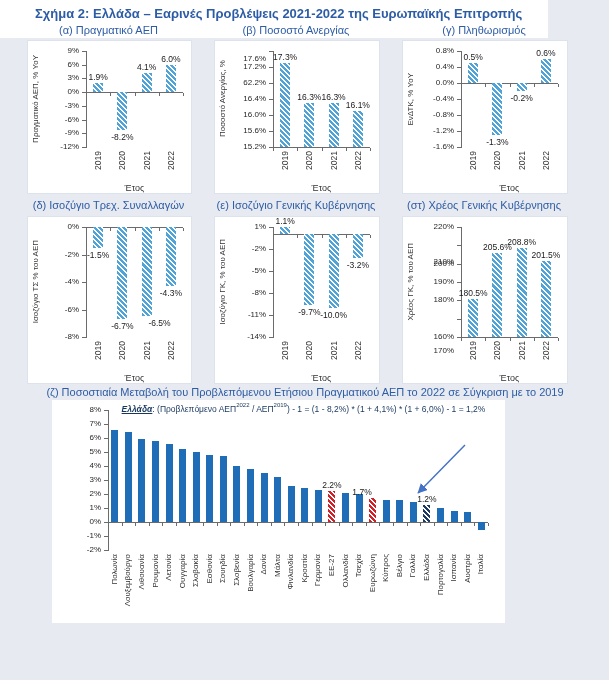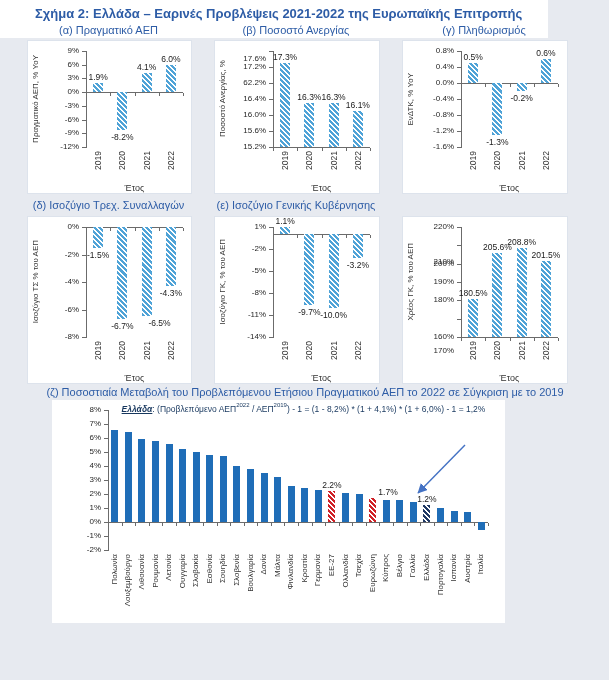--- a/index.html
+++ b/index.html
@@ -154,20 +154,21 @@
       <div class="barlbl" style="left: 118.875px; top: 7px; width: 48px;">0.6%</div>
       <div class="xcat" style="left: 137.875px; top: 110px;">2022</div>
       <div class="ytitle-wrap" style="left: 2px; top: 10px; height: 96px;">
         <span class="ytitle">ΕνΔΤΚ, % YoY</span>
       </div>
       <div class="xtitle" style="left: 58px; top: 142px; width: 97px;">Έτος</div>
     </div>
 
   <div class="sub" style="left:27px;top:199px;width:163px;">(δ) Ισοζύγιο Τρεχ. Συναλλαγών</div>
   <div class="sub" style="left:214px;top:199px;width:164px;">(ε) Ισοζύγιο Γενικής Κυβέρνησης</div>
+  <div class="sub" style="left:402px;top:199px;width:164px;">(στ) Χρέος Γενικής Κυβέρνησης</div>
 
   <div class="panel" id="panel-d" style="left:27px;top:216px;width:163px;height:166px;">
       <div class="axis" style="left: 58px; top: 10px; width: 1px; height: 111px;"></div>
       <div class="axis" style="left: 54px; top: 10px; width: 4px; height: 1px;"></div>
       <div class="ticklbl" style="left: 0px; top: 5px; width: 51px;">0%</div>
       <div class="axis" style="left: 54px; top: 37.5px; width: 4px; height: 1px;"></div>
       <div class="ticklbl" style="left: 0px; top: 32.5px; width: 51px;">-2%</div>
       <div class="axis" style="left: 54px; top: 65px; width: 4px; height: 1px;"></div>
       <div class="ticklbl" style="left: 0px; top: 60px; width: 51px;">-4%</div>
       <div class="axis" style="left: 54px; top: 92.5px; width: 4px; height: 1px;"></div>
@@ -372,21 +373,21 @@
       <div class="bar" style="left: 262.857px; top: 89.8px; width: 7px; height: 32.2px; background: rgb(31, 109, 183);"></div>
       <div class="xcat" style="left: 261.357px; top: 154px;">Γερμανία</div>
       <div class="bar" style="left: 276.429px; top: 91.2px; width: 7px; height: 30.8px; background: repeating-linear-gradient(45deg, rgb(207, 33, 39) 0px, rgb(207, 33, 39) 2.2px, rgb(255, 255, 255) 2.2px, rgb(255, 255, 255) 3.6px);"></div>
       <div class="barlbl" style="left: 255.929px; top: 80.2px; width: 48px;">2.2%</div>
       <div class="xcat" style="left: 274.929px; top: 154px;">ΕΕ-27</div>
       <div class="bar" style="left: 290px; top: 92.6px; width: 7px; height: 29.4px; background: rgb(31, 109, 183);"></div>
       <div class="xcat" style="left: 288.5px; top: 154px;">Ολλανδία</div>
       <div class="bar" style="left: 303.571px; top: 94px; width: 7px; height: 28px; background: rgb(31, 109, 183);"></div>
       <div class="xcat" style="left: 302.071px; top: 154px;">Τσεχία</div>
       <div class="bar" style="left: 317.143px; top: 98.2px; width: 7px; height: 23.8px; background: repeating-linear-gradient(45deg, rgb(207, 33, 39) 0px, rgb(207, 33, 39) 2.2px, rgb(255, 255, 255) 2.2px, rgb(255, 255, 255) 3.6px);"></div>
-      <div class="barlbl" style="left: 312px; top: 87.2px; width: 48px;">1.7%</div>
+      <div class="barlbl" style="left: 286px; top: 87.2px; width: 48px;">1.7%</div>
       <div class="xcat" style="left: 315.643px; top: 154px;">Ευρωζώνη</div>
       <div class="bar" style="left: 330.714px; top: 99.6px; width: 7px; height: 22.4px; background: rgb(31, 109, 183);"></div>
       <div class="xcat" style="left: 329.214px; top: 154px;">Κύπρος</div>
       <div class="bar" style="left: 344.286px; top: 99.6px; width: 7px; height: 22.4px; background: rgb(31, 109, 183);"></div>
       <div class="xcat" style="left: 342.786px; top: 154px;">Βέλγιο</div>
       <div class="bar" style="left: 357.857px; top: 102.4px; width: 7px; height: 19.6px; background: rgb(31, 109, 183);"></div>
       <div class="xcat" style="left: 356.357px; top: 154px;">Γαλλία</div>
       <div class="bar" style="left: 371.429px; top: 105.2px; width: 7px; height: 16.8px; background: repeating-linear-gradient(45deg, rgb(31, 56, 100) 0px, rgb(31, 56, 100) 2.2px, rgb(255, 255, 255) 2.2px, rgb(255, 255, 255) 3.6px);"></div>
       <div class="barlbl" style="left: 350.929px; top: 94.2px; width: 48px;">1.2%</div>
       <div class="xcat" style="left: 369.929px; top: 154px;">Ελλάδα</div>

